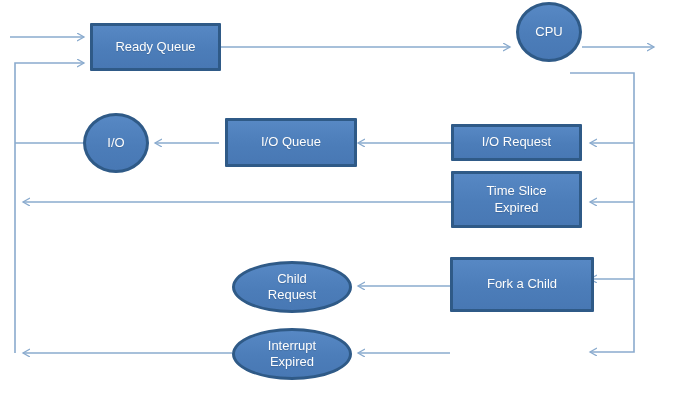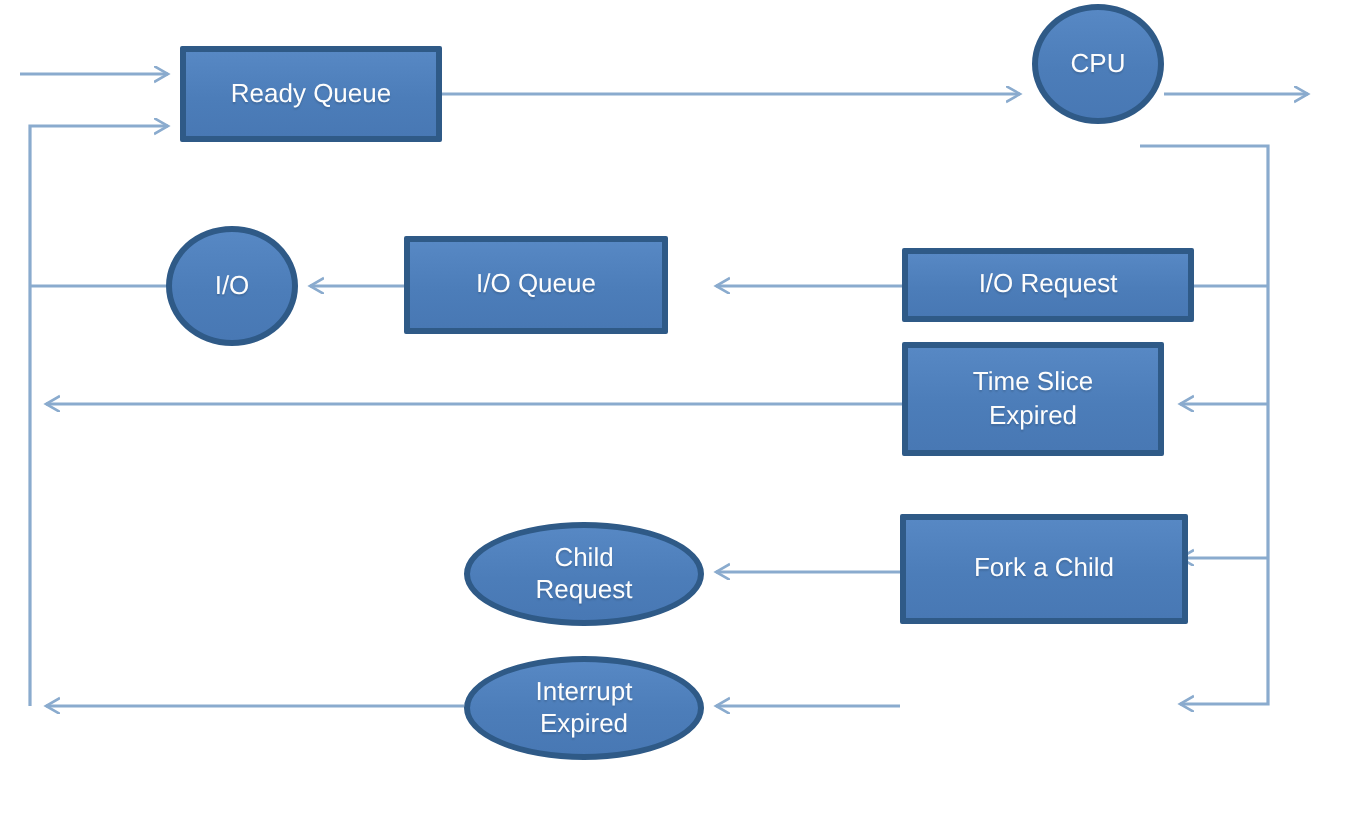--- a/index.html
+++ b/index.html
@@ -85,25 +85,25 @@
   </div>
 
   <div class="node ellipse" style="left:516px;top:2px;width:66px;height:60px;">
     <span class="lbl">CPU</span>
   </div>
 
   <div class="node ellipse" style="left:83px;top:113px;width:66px;height:60px;">
     <span class="lbl">I/O</span>
   </div>
 
-  <div class="node rect" style="left:202px;top:118px;width:132px;height:49px;">
+  <div class="node rect" style="left:225px;top:118px;width:132px;height:49px;">
     <span class="lbl">I/O Queue</span>
   </div>
 
-  <div class="node rect" style="left:451px;top:124px;width:146px;height:37px;">
+  <div class="node rect" style="left:451px;top:124px;width:131px;height:37px;">
     <span class="lbl">I/O Request</span>
   </div>
 
   <div class="node rect" style="left:451px;top:171px;width:131px;height:57px;">
     <span class="lbl narrow">Time Slice Expired</span>
   </div>
 
   <div class="node ellipse" style="left:232px;top:261px;width:120px;height:52px;">
     <span class="lbl xnarrow">Child Request</span>
   </div>

